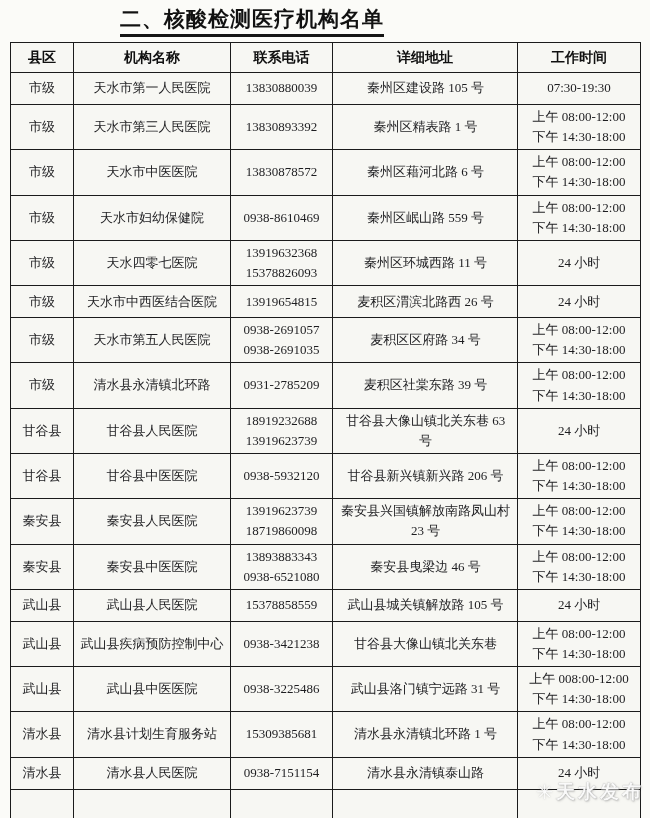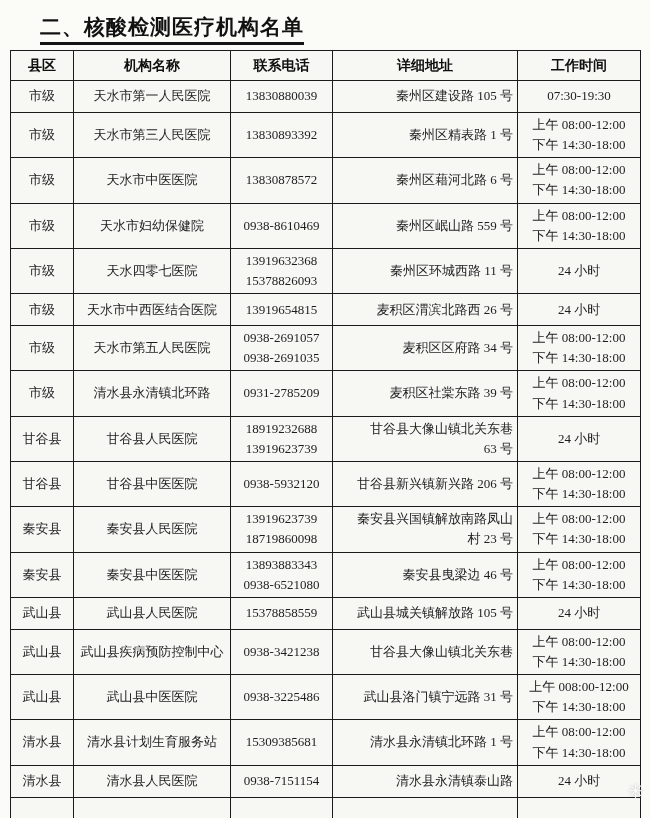--- a/index.html
+++ b/index.html
@@ -4,21 +4,21 @@
 <style>
   html,body{margin:0;padding:0;}
   body{
     width:650px;height:818px;
     background:#fbfbf8;
     font-family:"Liberation Serif","DejaVu Serif",serif;
     color:#1d1d20;
     position:relative;
     overflow:hidden;
   }
-  .title-wrap{margin:0 0 5px 40px;padding-top:13px;}
+  .title-wrap{margin:0 0 5px 120px;padding-top:5px;}
   .doc-title{
     display:inline-block;
     font-family:"Liberation Sans","DejaVu Sans",sans-serif;
     font-size:21px;font-weight:bold;color:#111;
     letter-spacing:1px;
     border-bottom:3px solid #141414;
     padding-bottom:1px;
   }
   table{
     border-collapse:collapse;
@@ -36,21 +36,21 @@
     padding:2px 3px;
     overflow:hidden;
   }
   th{
     font-family:"Liberation Sans","DejaVu Sans",sans-serif;
     font-size:14px;font-weight:bold;color:#101010;
     height:25px;
     margin-top:32px;
   }
   td{height:27px;}
-  td.addr{text-align:right;padding-left:21px;padding-right:4px;}
+  td.addr{text-align:center;padding-left:5px;padding-right:4px;}
   td .line{white-space:nowrap;}
   .watermark{
     position:absolute;
     right:6px;top:779px;
     display:flex;align-items:center;gap:3px;
     pointer-events:none;
   }
   .watermark .wm-icon{
     font-size:20px;
     color:rgba(255,255,255,0.95);
@@ -398,13 +398,14 @@
         <td></td>
         <td></td>
         <td class="addr"></td>
         <td></td>
       </tr>
     </tbody>
 </table>
 
 <div class="watermark">
   <span class="wm-icon">✳</span>
+  <span class="wm-text">天水发布</span>
 </div>
 
 </body></html>

